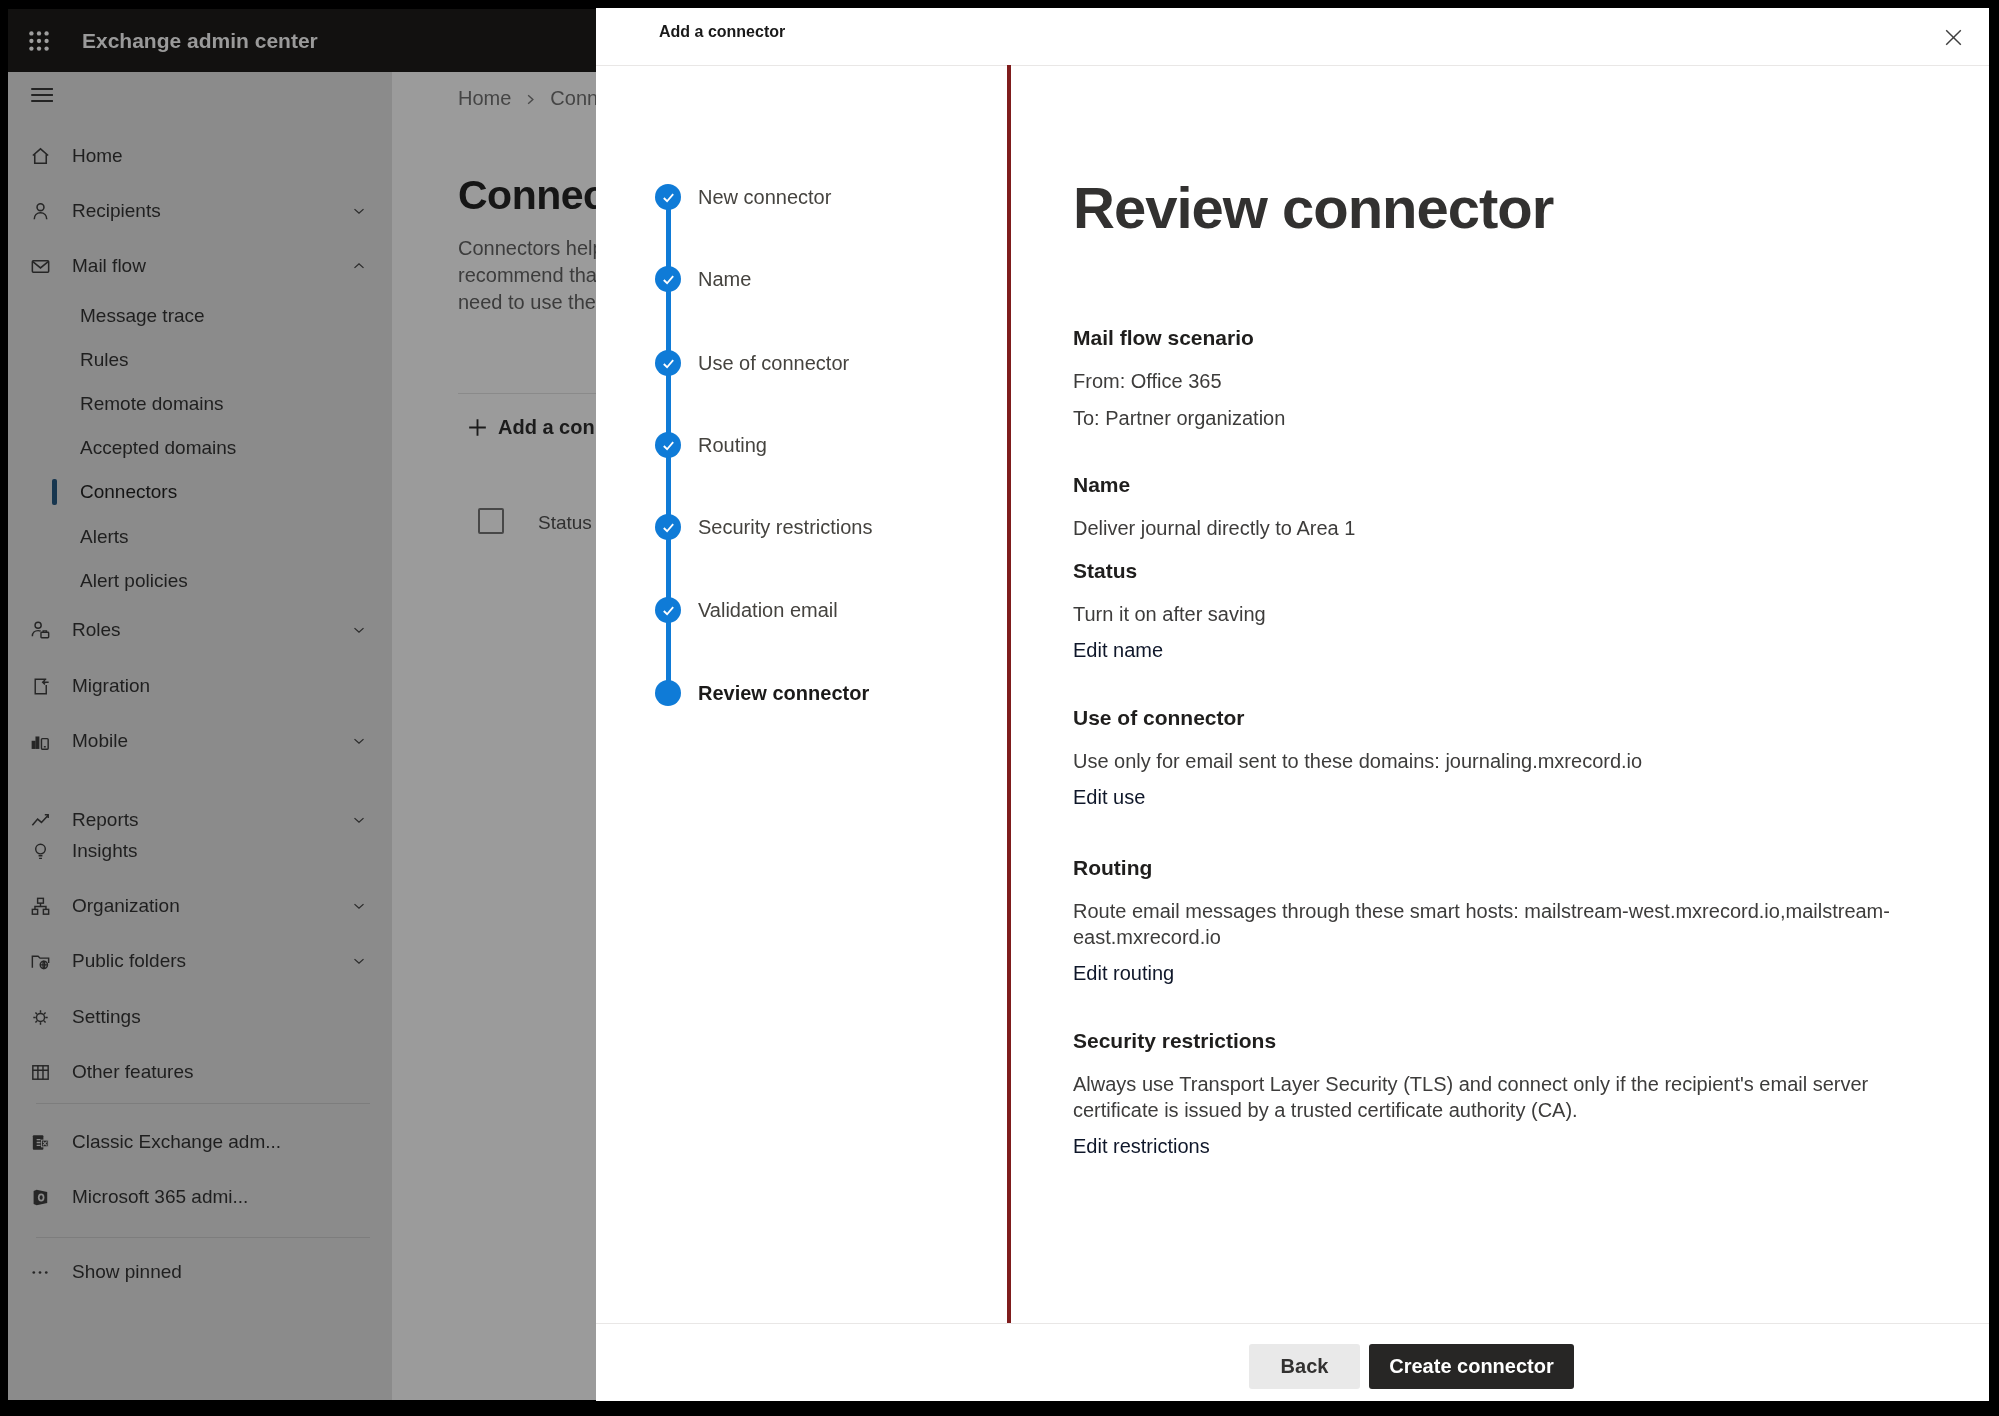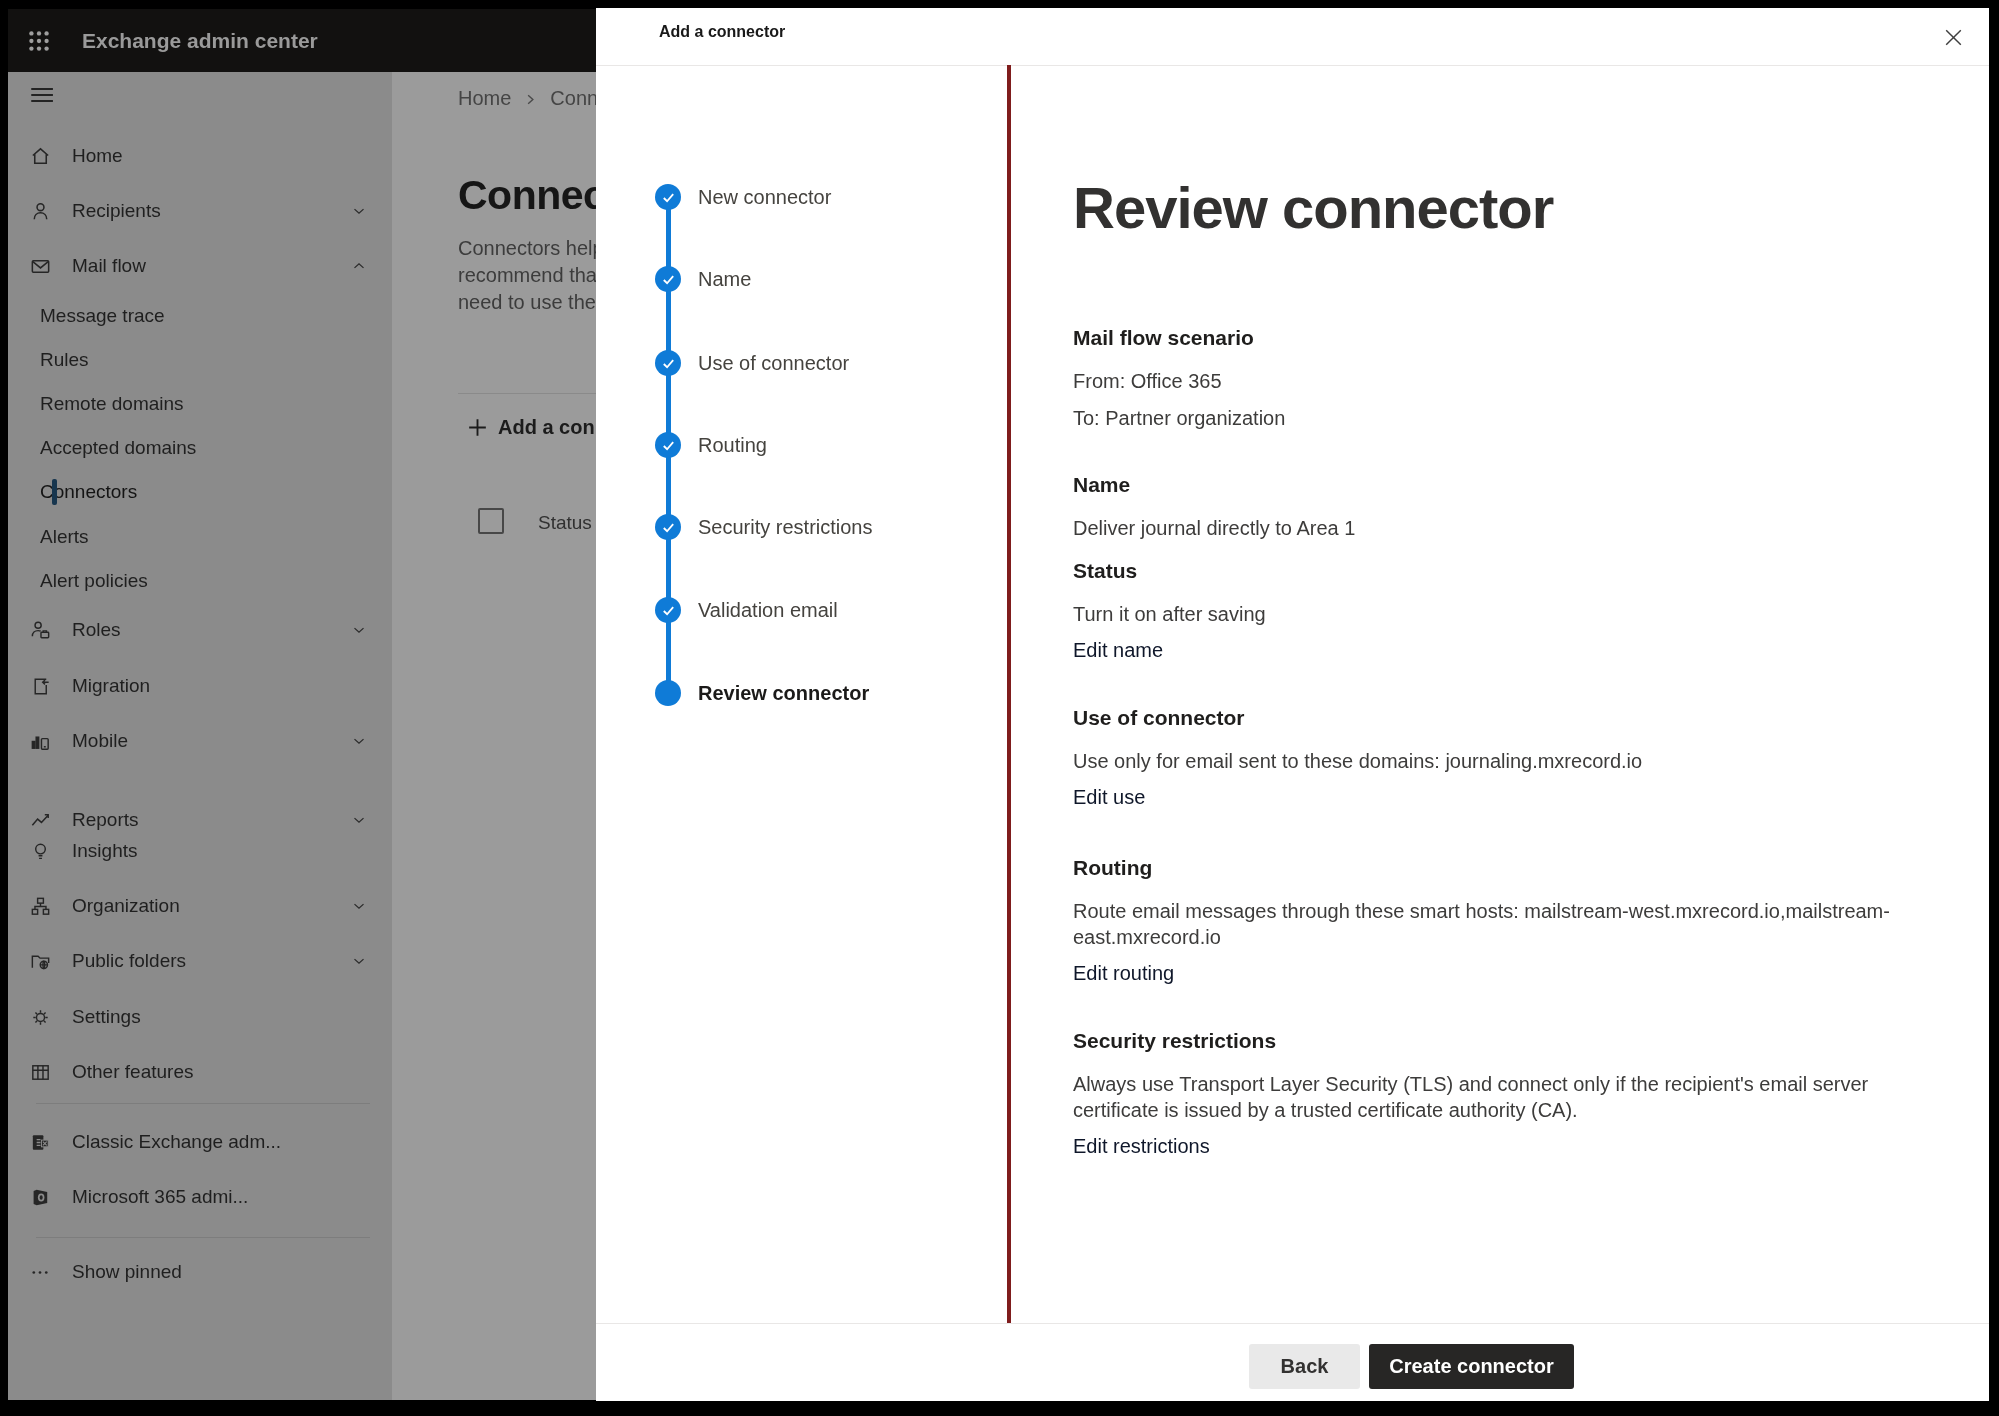--- a/index.html
+++ b/index.html
@@ -9,21 +9,21 @@
   .app{position:absolute;left:8px;top:9px;width:1981px;height:1391px;background:#9b9b9b;}
   .topbar{position:absolute;left:0;top:0;width:100%;height:63px;background:#121110;display:flex;align-items:center;}
   .waffle{margin-left:18px;width:26px;height:26px;color:#9e9e9e;cursor:pointer;}
   .topbar-title{margin-left:30px;font-size:21px;font-weight:600;color:#9a9a9a;}
   .sidebar{position:absolute;left:0;top:63px;width:384px;bottom:0;background:#8b8b8b;overflow:hidden;}
   .burger{position:absolute;left:20px;top:10px;width:26px;height:26px;color:#242424;cursor:pointer;}
   .nav-row{position:absolute;left:0;width:100%;height:40px;display:flex;align-items:center;color:#202020;cursor:pointer;}
   .nav-ic{width:24px;height:24px;margin-left:20px;color:#262626;flex:none;display:flex;align-items:center;justify-content:center;}
   .nav-ic svg{width:23px;height:23px;}
   .nav-label{margin-left:20px;font-size:19px;color:#1f1f1f;white-space:nowrap;}
-  .nav-row.sub .nav-label{margin-left:32px;}
+  .nav-row.sub .nav-label{margin-left:72px;}
   .nav-chev{position:absolute;left:342px;top:11px;width:18px;height:18px;color:#2a2a2a;}
   .sel-bar{position:absolute;left:44px;top:7px;width:5px;height:26px;background:#17364f;border-radius:2px;}
   .nav-div{position:absolute;left:28px;right:22px;height:1px;background:#7d7d7d;}
   .pagebg{position:absolute;left:384px;top:63px;right:0;bottom:0;background:#9b9b9b;overflow:hidden;}
   .crumb{position:absolute;left:66px;top:13px;font-size:20px;line-height:26px;color:#454545;display:flex;align-items:center;}
   .crumb .sep{width:15px;height:15px;margin:2px 12px 0 12px;color:#4a4a4a;}
   .page-h1{position:absolute;left:66px;top:100px;font-size:41px;font-weight:700;color:#161616;letter-spacing:-.5px;white-space:nowrap;}
   .page-desc{position:absolute;left:66px;top:163px;font-size:20px;line-height:27px;color:#3c3c3c;white-space:nowrap;}
   .page-div{position:absolute;left:66px;top:321px;width:620px;height:1px;background:#8a8a8a;}
   .add-row{position:absolute;left:73px;top:340px;height:30px;display:flex;align-items:center;color:#1c1c1c;cursor:pointer;}

